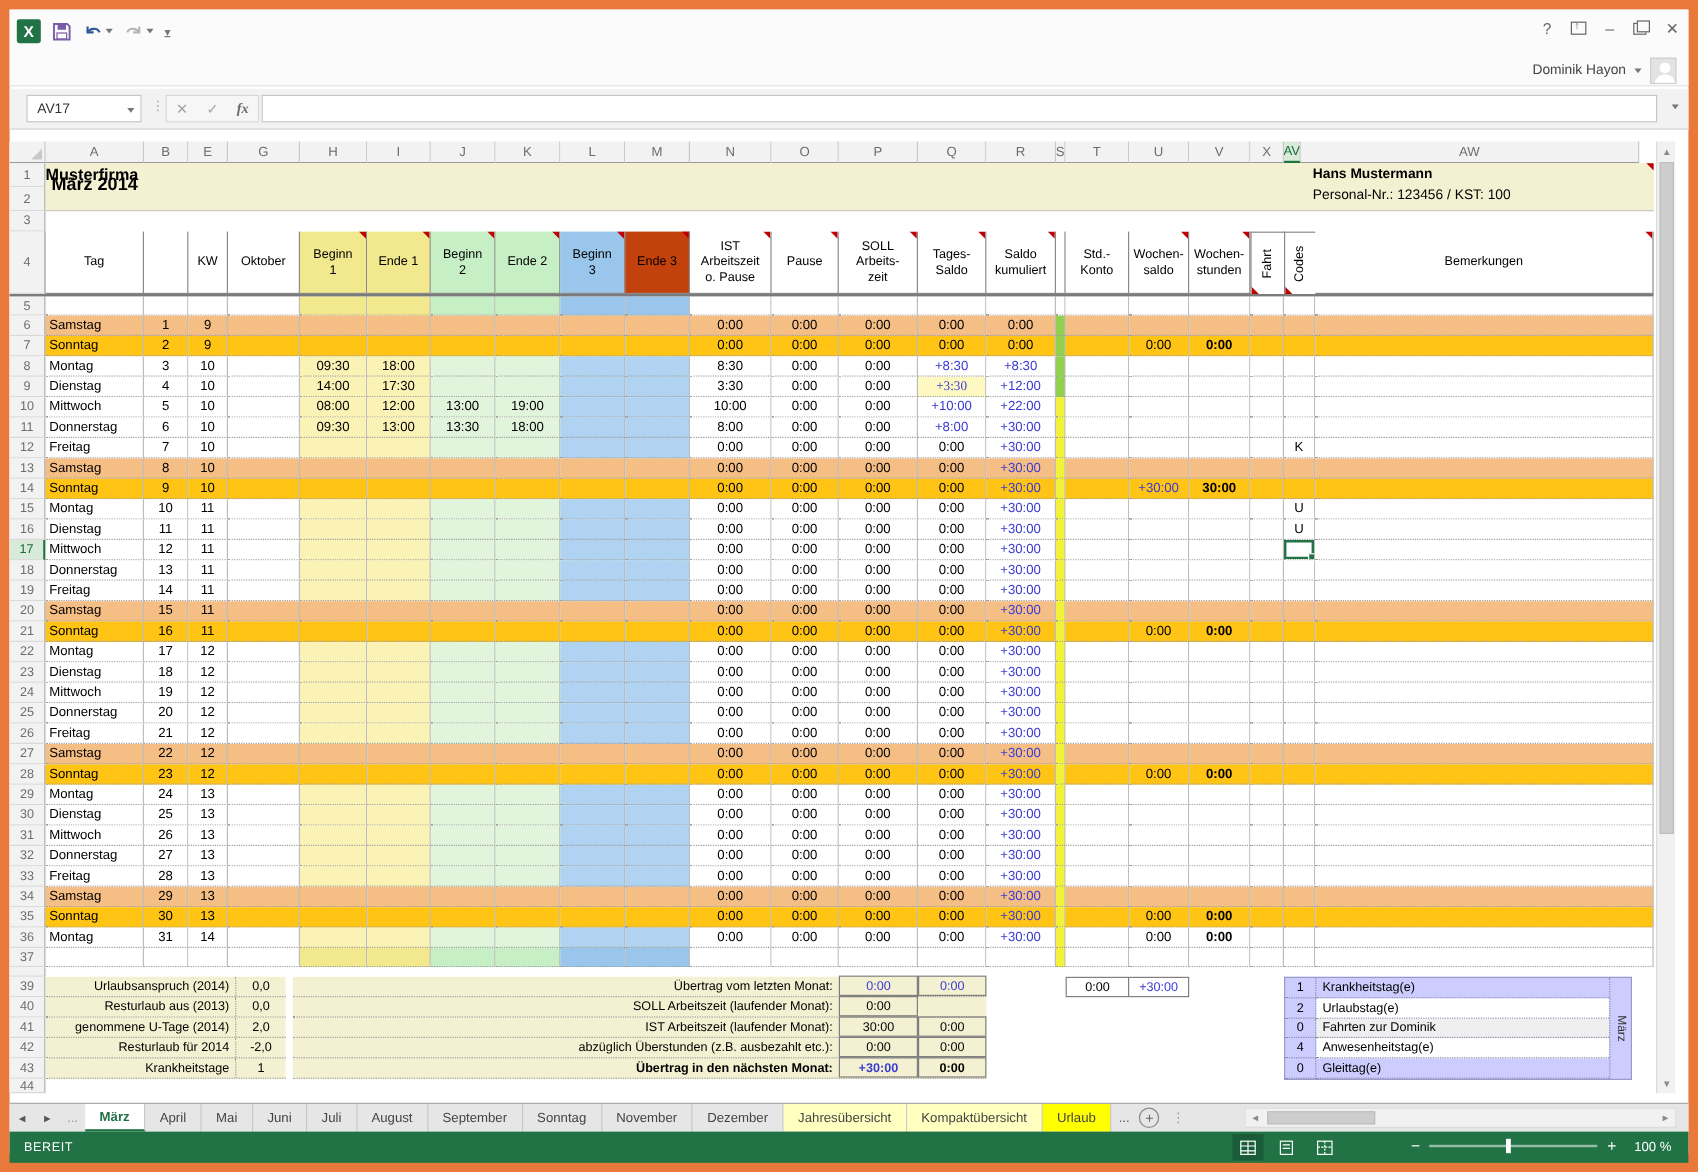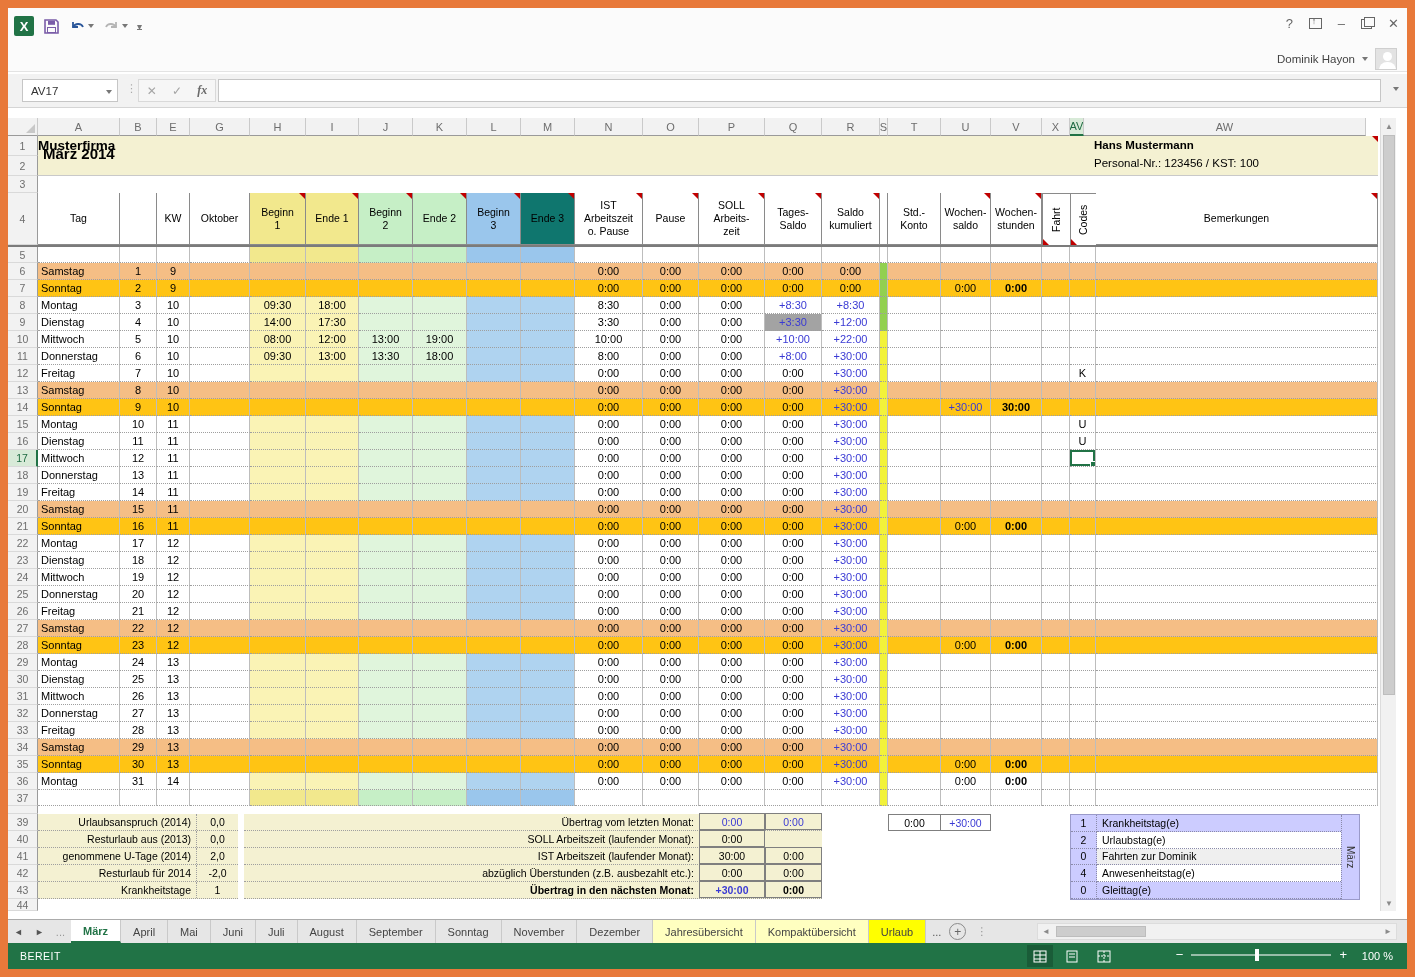--- a/index.html
+++ b/index.html
@@ -221,21 +221,21 @@
           <div class="cell hd" style="width: 33px; height: 52px;">KW</div>
           <div class="cell hd" style="width: 60px; height: 52px;">Oktober</div>
           <div class="cell hd" style="width: 56px; height: 52px; background: rgb(242, 232, 141);">Beginn
 1<div class="nt"></div></div>
           <div class="cell hd" style="width: 53px; height: 52px; background: rgb(242, 232, 141);">Ende 1<div class="nt"></div></div>
           <div class="cell hd" style="width: 54px; height: 52px; background: rgb(198, 239, 198);">Beginn
 2<div class="nt"></div></div>
           <div class="cell hd" style="width: 54px; height: 52px; background: rgb(198, 239, 198);">Ende 2<div class="nt"></div></div>
           <div class="cell hd" style="width: 54px; height: 52px; background: rgb(154, 198, 236);">Beginn
 3<div class="nt"></div></div>
-          <div class="cell hd" style="width: 54px; height: 52px; background: #0f766e;">Ende 3<div class="nt"></div></div>
+          <div class="cell hd" style="width: 54px; height: 52px; background: #c2410c;">Ende 3<div class="nt"></div></div>
           <div class="cell hd" style="width: 68px; height: 52px;">IST
 Arbeitszeit
 o. Pause<div class="nt"></div></div>
           <div class="cell hd" style="width: 56px; height: 52px;">Pause<div class="nt"></div></div>
           <div class="cell hd" style="width: 66px; height: 52px;">SOLL
 Arbeits-
 zeit<div class="nt"></div></div>
           <div class="cell hd" style="width: 57px; height: 52px;">Tages-
 Saldo<div class="nt"></div></div>
           <div class="cell hd" style="width: 58px; height: 52px;">Saldo
@@ -359,21 +359,21 @@
           <div class="cell" style="width: 60px; height: 17px; background: rgb(255, 255, 255);"></div>
           <div class="cell" style="width: 56px; height: 17px; background: rgb(250, 243, 181);">14:00</div>
           <div class="cell" style="width: 53px; height: 17px; background: rgb(250, 243, 181);">17:30</div>
           <div class="cell" style="width: 54px; height: 17px; background: rgb(224, 245, 220);"></div>
           <div class="cell" style="width: 54px; height: 17px; background: rgb(224, 245, 220);"></div>
           <div class="cell" style="width: 54px; height: 17px; background: rgb(175, 211, 240);"></div>
           <div class="cell" style="width: 54px; height: 17px; background: rgb(175, 211, 240);"></div>
           <div class="cell" style="width: 68px; height: 17px; background: rgb(255, 255, 255);">3:30</div>
           <div class="cell" style="width: 56px; height: 17px; background: rgb(255, 255, 255);">0:00</div>
           <div class="cell" style="width: 66px; height: 17px; background: rgb(255, 255, 255);">0:00</div>
-          <div class="cell" style="width: 57px; height: 17px; background: #a3a3a3; color: rgb(58, 58, 212);">+3:30</div>
+          <div class="cell" style="width: 57px; height: 17px; background: #fef9c3; color: rgb(58, 58, 212); font-family: Liberation Serif, serif;">+3:30</div>
           <div class="cell" style="width: 58px; height: 17px; background: rgb(255, 255, 255); color: rgb(58, 58, 212);">+12:00</div>
           <div class="cell" style="width: 8px; height: 17px; background: rgb(146, 208, 80);"></div>
           <div class="cell" style="width: 53px; height: 17px; background: rgb(255, 255, 255);"></div>
           <div class="cell" style="width: 50px; height: 17px; background: rgb(255, 255, 255);"></div>
           <div class="cell" style="width: 51px; height: 17px; background: rgb(255, 255, 255); font-weight: bold;"></div>
           <div class="cell" style="width: 28px; height: 17px; background: rgb(255, 255, 255);"></div>
           <div class="cell" style="width: 26px; height: 17px; background: rgb(255, 255, 255);"></div>
           <div class="cell" style="width: 282px; height: 17px; background: rgb(255, 255, 255);"></div>
         </div>
         <div class="grow" style="top: 213px; height: 17px; width: 1370px;">

